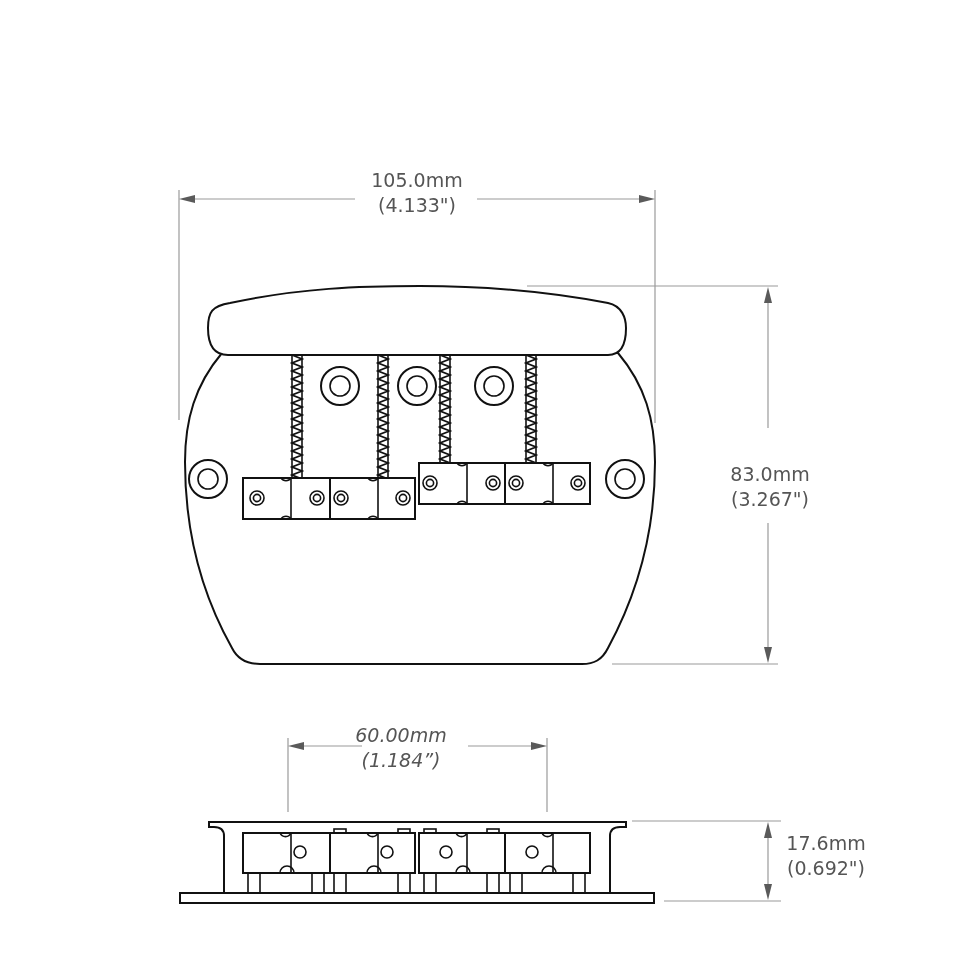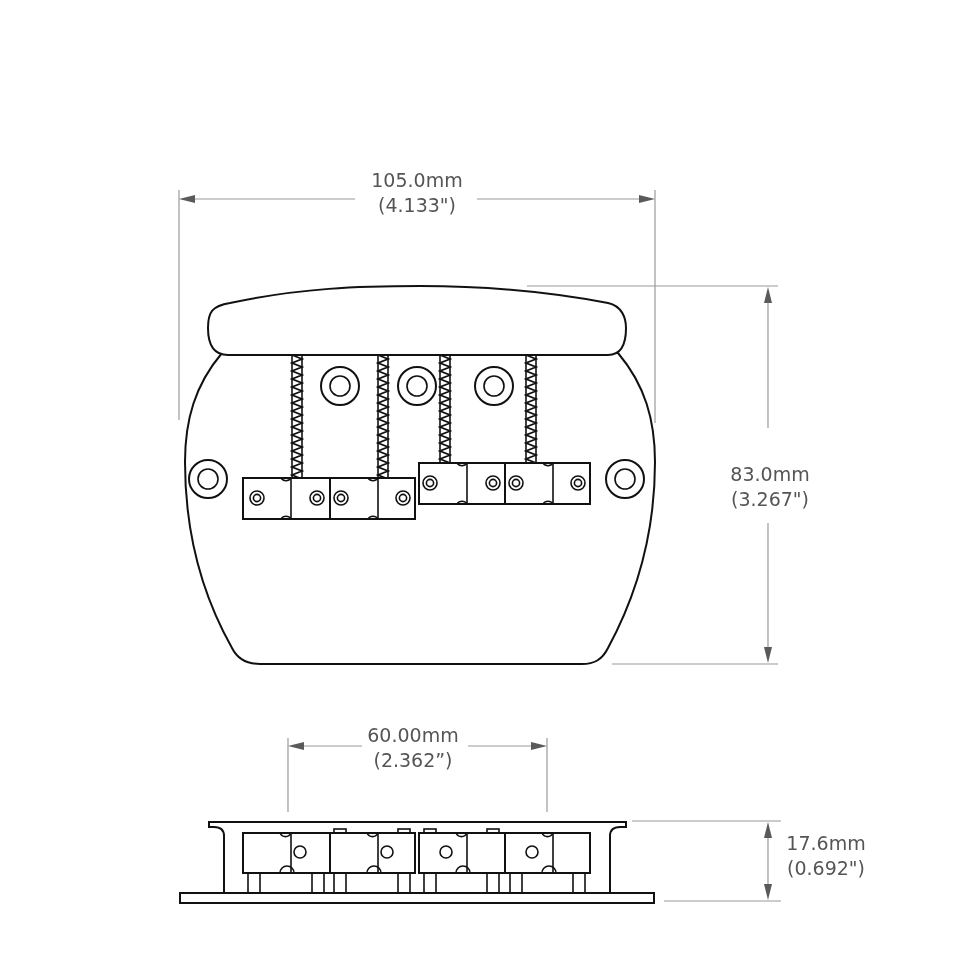--- a/index.html
+++ b/index.html
@@ -200,21 +200,21 @@
 <div class="label" style="left:356px; top:168px; width:122px;">
   <span>105.0mm</span>
   <span>(4.133")</span>
 </div>
 
 <div class="label" style="left:715px; top:446px; width:110px;margin-top:16px;">
   <span>83.0mm</span>
   <span>(3.267")</span>
 </div>
 
-<div class="label" style="left:355px; top:723px; width:116px;">
+<div class="label" style="left:343px; top:723px; width:116px;font-style:italic;">
   <span>60.00mm</span>
-  <span>(2.362”)</span>
+  <span>(1.184”)</span>
 </div>
 
 <div class="label" style="left:776px; top:831px; width:100px;">
   <span>17.6mm</span>
   <span>(0.692")</span>
 </div>
 
 </body></html>

